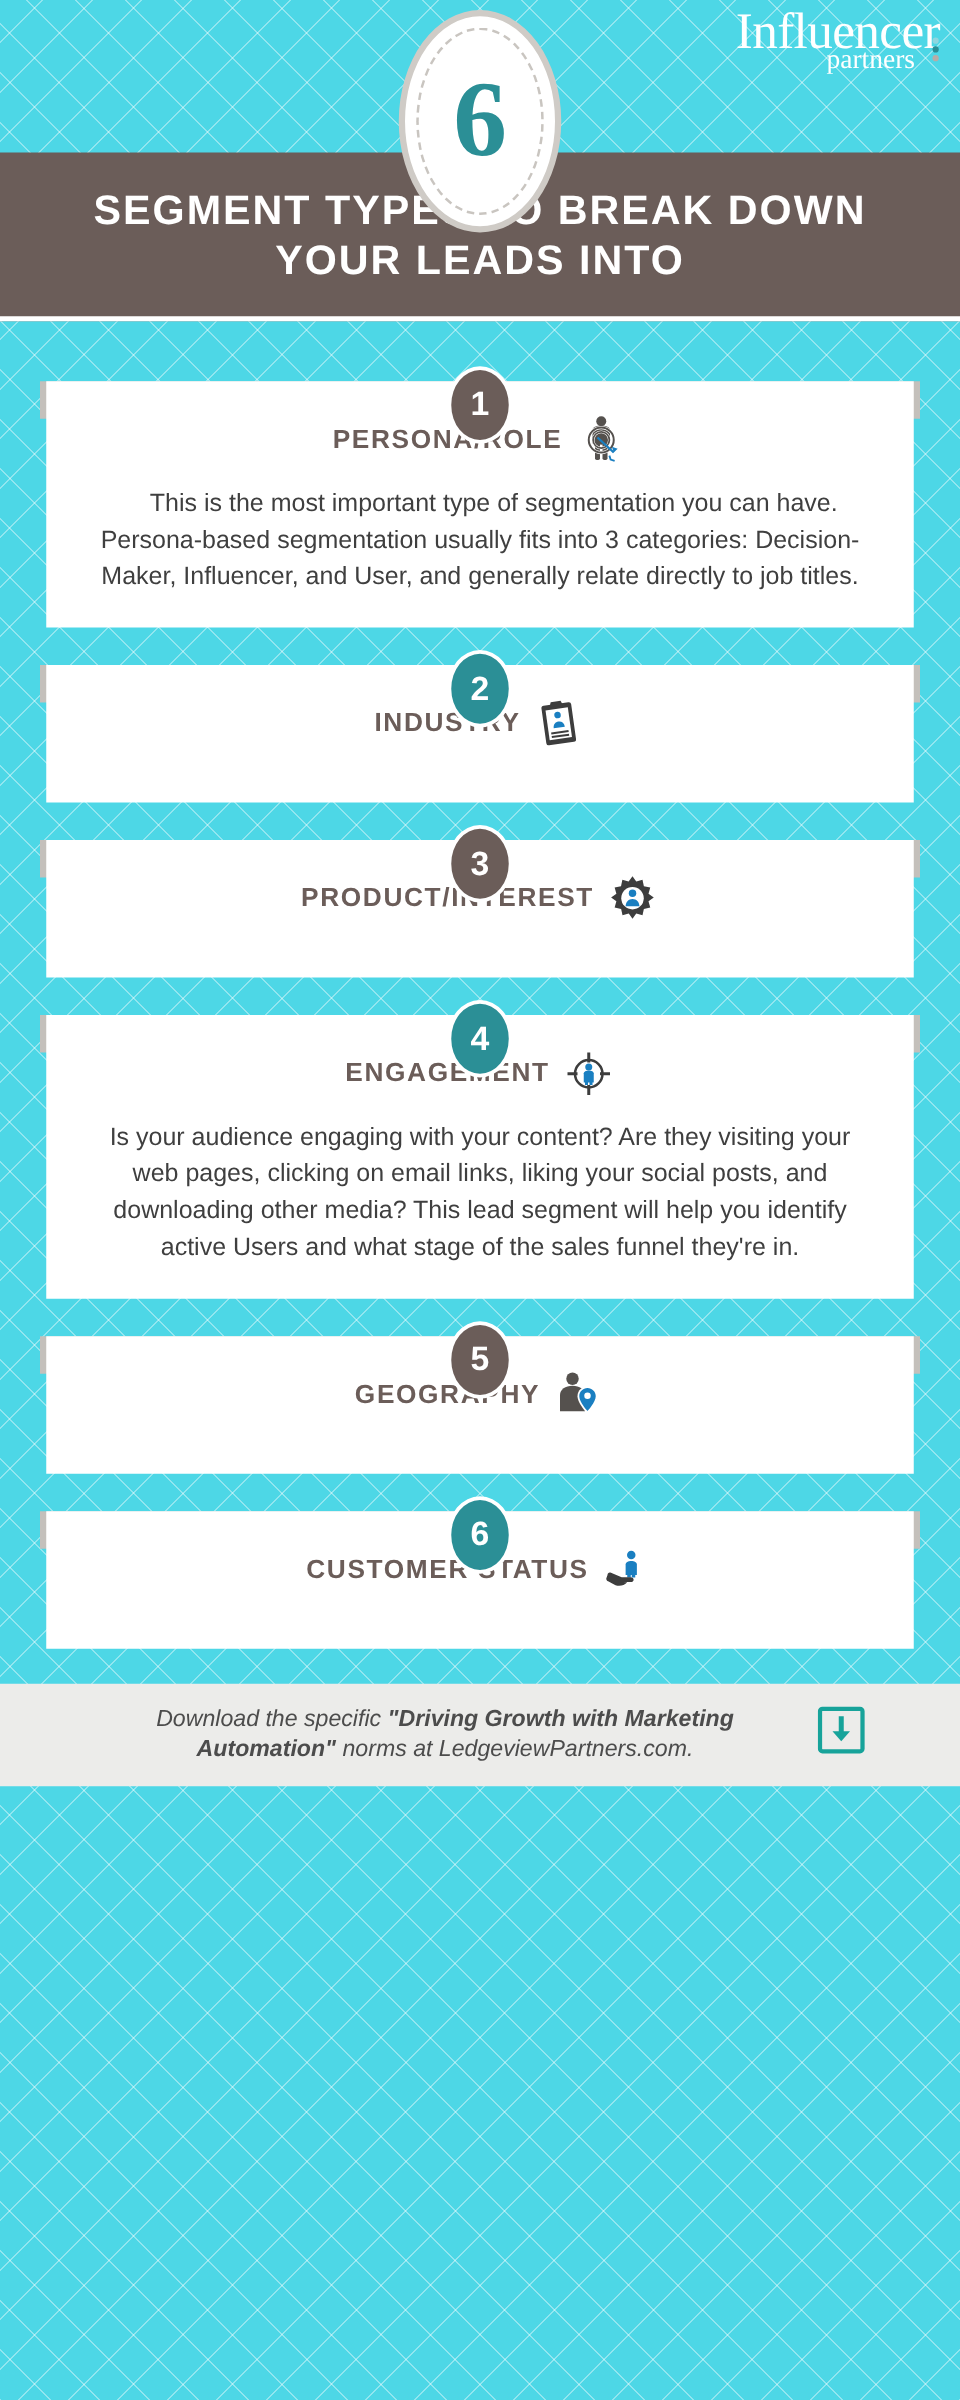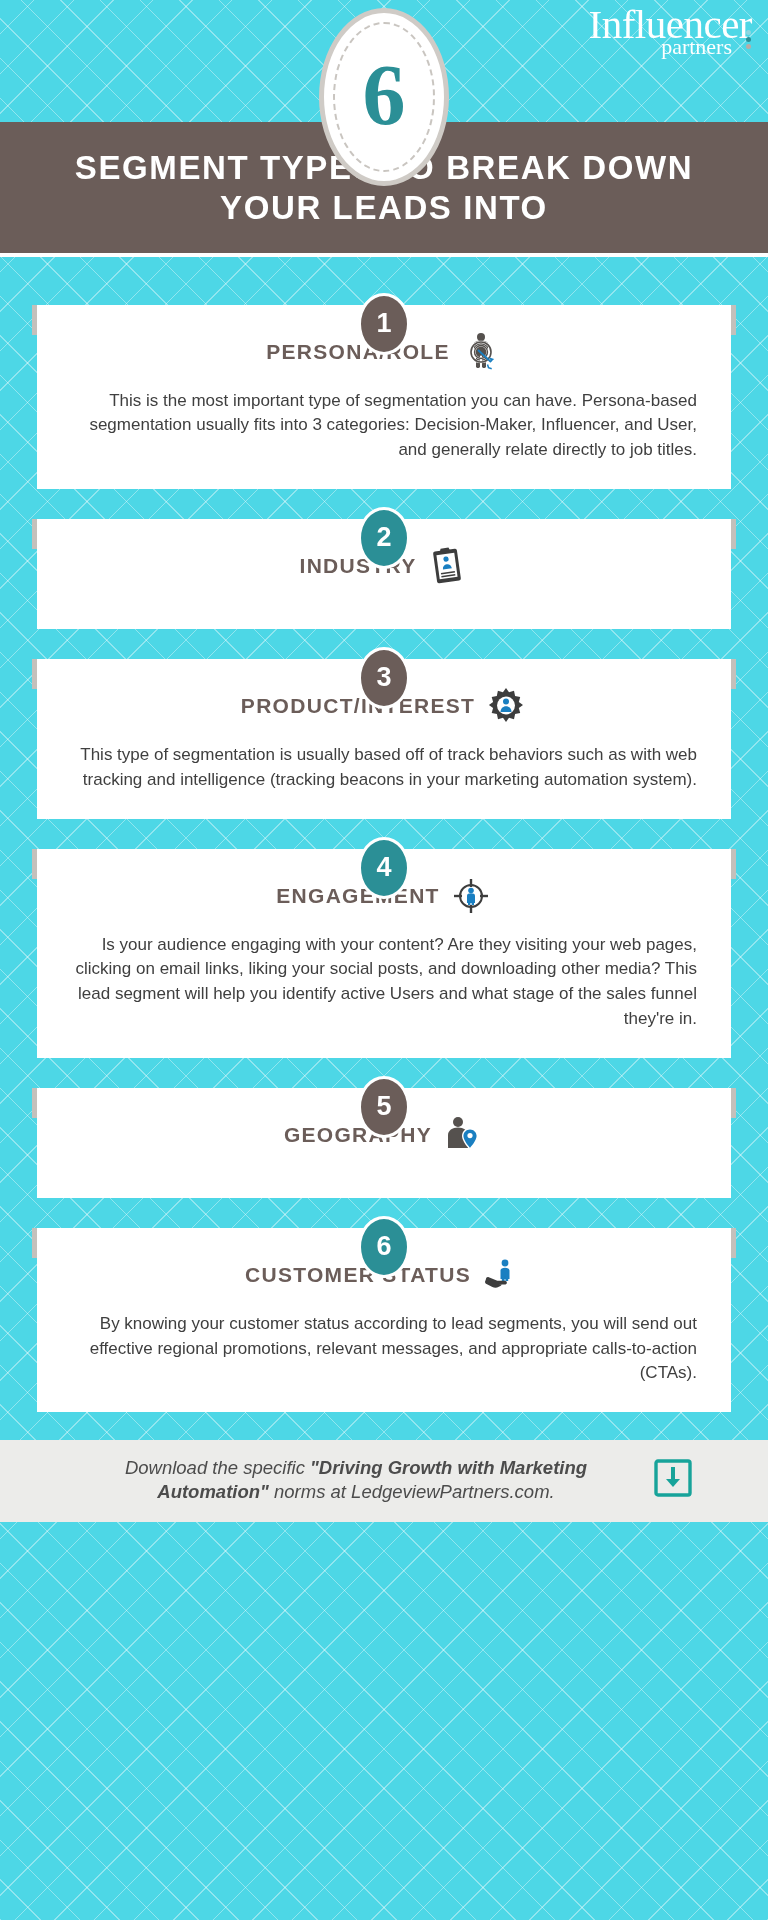--- a/index.html
+++ b/index.html
@@ -170,24 +170,24 @@
     min-height: 42px;
   }
   .card-title {
     font-size: 21px;
     font-weight: bold;
     color: #6b5d59;
     letter-spacing: 1.3px;
     text-transform: uppercase;
   }
   .card-body {
-    font-size: 17px;
+    font-size: 20px;
     line-height: 1.46;
     color: #3f3f3f;
-    text-align: right;
+    text-align: center;
   }
   .card-body.indent { text-indent: 22px; }
 
   .icon-slot {
     width: 42px;
     height: 42px;
     display: flex;
     align-items: center;
     justify-content: center;
     flex: none;
@@ -309,21 +309,20 @@
           <span class="card-title">PRODUCT/INTEREST</span>
           <span class="icon-slot">
             <svg width="40" height="40" viewBox="0 0 40 40">
               <path d="M20 2l3 4.2 5-1.4 1.1 5.1 5.1 1.1-1.4 5 4.2 3-4.2 3 1.4 5-5.1 1.1-1.1 5.1-5-1.4-3 4.2-3-4.2-5 1.4-1.1-5.1L5.7 27l1.4-5L2.9 19l4.2-3-1.4-5 5.1-1.1L11.9 4.8l5 1.4z" fill="#3d3d3d"></path>
               <circle cx="20" cy="19.5" r="9" fill="#ffffff"></circle>
               <circle cx="20" cy="15.5" r="3" fill="#1a7fc1"></circle>
               <path d="M14.5 26c0-3.6 2.5-5.8 5.5-5.8s5.5 2.2 5.5 5.8z" fill="#1a7fc1"></path>
             </svg>
           </span>
         </div>
-        <p class="card-body">This type of segmentation is usually based off of track behaviors such as with web tracking and intelligence (tracking beacons in your marketing automation system).</p>
       </div>
     </div>
 
     <div class="section">
       <div class="graybar"></div>
       <div class="num-badge teal">
         <span>4</span>
       </div>
       <div class="card">
         <div class="card-head">
@@ -378,21 +377,20 @@
           <span class="icon-slot">
             <svg width="40" height="40" viewBox="0 0 40 40">
               <circle cx="23" cy="8" r="3.4" fill="#1a7fc1"></circle>
               <path d="M18.5 24V15.5c0-1.6 2-2.7 4.5-2.7s4.5 1.1 4.5 2.7V24z" fill="#1a7fc1"></path>
               <rect x="19.8" y="21" width="2.8" height="5" fill="#1a7fc1"></rect>
               <rect x="23.4" y="21" width="2.8" height="5" fill="#1a7fc1"></rect>
               <path d="M4 24c0-1.6 1.4-2.4 2.8-1.8l8.5 3.6h7.3c1.3 0 2.3.8 2.3 1.9s-1 1.9-2.3 1.9h-6l3.2.2c-2.4 2.6-6.1 3.6-9.4 2.3L4.5 29C3.6 28.6 3 27.7 3 26.7z" fill="#3d3d3d"></path>
             </svg>
           </span>
         </div>
-        <p class="card-body">By knowing your customer status according to lead segments, you will send out effective regional promotions, relevant messages, and appropriate calls-to-action (CTAs).</p>
       </div>
     </div>
 
   </div>
 
   <div class="footer">
     <div class="footer-text">
       <span>Download the specific </span><b>"Driving Growth with Marketing</b>
       <b>Automation"</b><span> norms at LedgeviewPartners.com.</span>
     </div>

